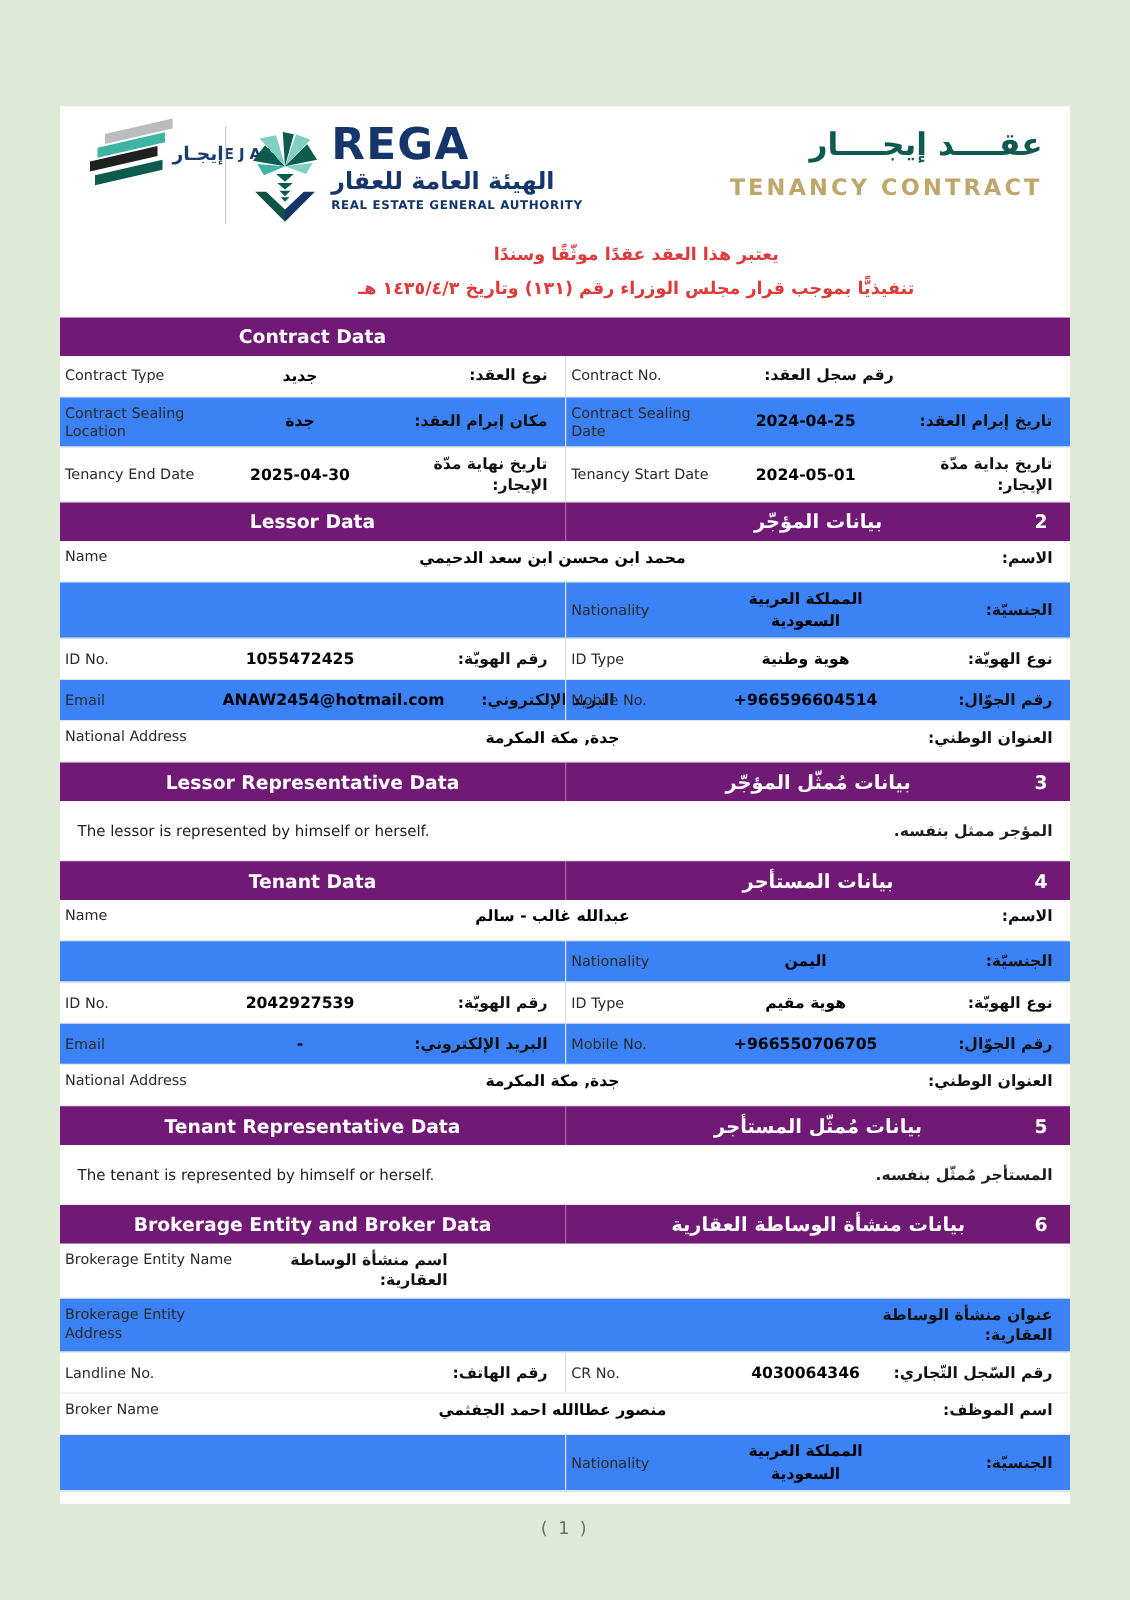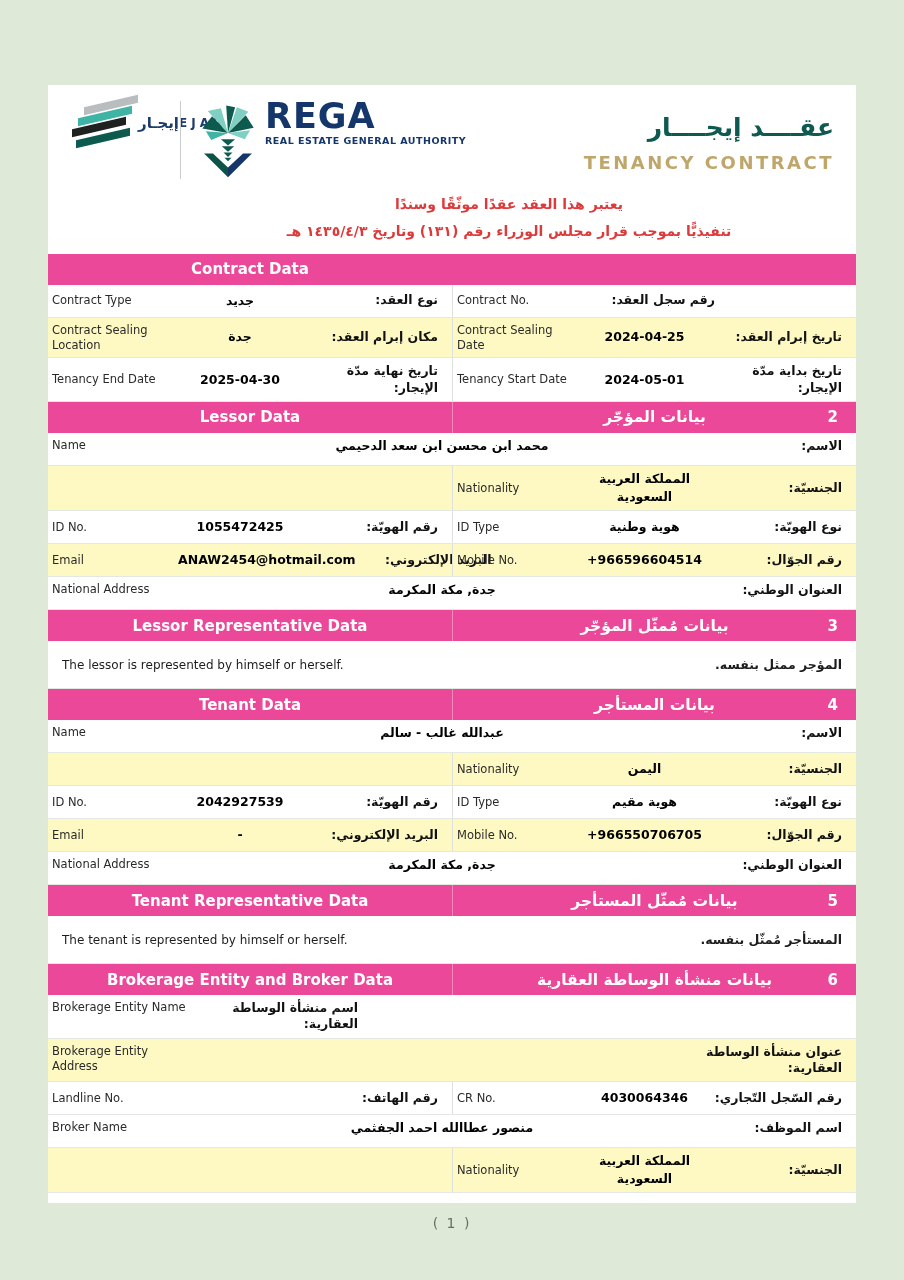--- a/index.html
+++ b/index.html
@@ -19,38 +19,38 @@
   .stripe.s4 { background:#0d5a4e; margin-left:4px; }
   .ejar-ar { font-size:15px; font-weight:bold; color:#1c3c6e; direction:rtl; line-height:1.1; }
   .ejar-en { font-size:12px; font-weight:bold; color:#1c3c6e; letter-spacing:4px; line-height:1.2; }
   .hdr-divider { width:1px; background:#c9cdce; height:78px; margin:2px 16px 0 16px; }
   .rega { display:flex; align-items:flex-start; }
   .rega svg { width:62px; height:84px; margin-right:6px; }
   .rega-text { display:flex; flex-direction:column; }
   .rega-name { font-size:35px; font-weight:800; color:#15366b; line-height:1; letter-spacing:1px; }
   .rega-ar { font-size:19px; font-weight:bold; color:#15366b; direction:rtl; text-align:left; line-height:1.25; }
   .rega-en { font-size:9.5px; font-weight:bold; color:#15366b; letter-spacing:0.5px; margin-top:1px; }
-  .doc-title { position:absolute; right:22px; top:28px; text-align:right; }
+  .doc-title { position:absolute; right:22px; top:16px; text-align:right; }
   .doc-title-ar { font-size:25px; font-weight:bold; color:#0e5a50; direction:rtl; line-height:1.2; }
   .doc-title-en { font-size:18px; font-weight:600; color:#bfa66a; letter-spacing:2.5px; margin-top:9px; }
 
   .notice { text-align:center; direction:rtl; padding-right:0; padding-left:114px;
             color:#dd3b3b; font-weight:bold; font-size:14px; line-height:1.95; margin-top:4px; }
 
   
   .sections { margin-top:8px; }
-  .sec-bar { display:flex; background:#ec4899; color:#fff; min-height:31px; align-items:stretch; }
+  .sec-bar { display:flex; background:#701a75; color:#fff; min-height:31px; align-items:stretch; }
   .sec-half { width:50%; display:flex; align-items:center; justify-content:center; position:relative; }
   .sec-half.ar { border-left:1px solid rgba(255,255,255,0.35); }
   .sec-title-en { font-size:15px; font-weight:bold; }
   .sec-title-ar { font-size:15.5px; font-weight:bold; direction:rtl; }
   .sec-num { position:absolute; right:18px; top:50%; transform:translateY(-50%); font-size:15px; font-weight:bold; }
 
   .row { display:flex; min-height:33px; align-items:stretch; border-bottom:1px solid #e4e8e2; background:#fff; }
-  .row.shaded { background:#fef9c3; }
+  .row.shaded { background:#3b82f6; }
   .half { width:50%; display:flex; align-items:center; }
   .half.divided { border-left:1px solid #dde2dc; }
   .en-label { flex:0 0 128px; padding:5px 4px 5px 4px; font-size:11.5px; color:#2a2a2a; line-height:1.3; }
   .value { flex:1; text-align:center; font-weight:bold; font-size:12.5px; color:#000; padding:4px 2px; line-height:1.45; }
   .value .narrow { display:inline-block; max-width:118px; }
   .ar-label { flex:0 0 148px; padding:5px 14px 5px 4px; font-size:12.5px; font-weight:bold; color:#111;
               text-align:right; direction:rtl; line-height:1.3; }
   .row.full .en-label { flex:0 0 152px; }
   .row.full .ar-label { flex:0 0 172px; }
   .row.note { justify-content:space-between; min-height:34px; align-items:center; padding:16px 14px; }
@@ -89,20 +89,21 @@
           <polygon points="35,33 10,31 16,41" fill="#3fb3a4"></polygon>
           <polygon points="27,40 43,40 35,47" fill="#0d5a4e"></polygon>
           <polygon points="28,48 42,48 35,54" fill="#0d5a4e"></polygon>
           <polygon points="30,55 40,55 35,60" fill="#0d5a4e"></polygon>
           <polygon points="31,61 39,61 35,65" fill="#0d5a4e"></polygon>
           <polygon points="8,56 18,56 35,72 35,83" fill="#0d5347"></polygon>
           <polygon points="62,56 52,56 35,72 35,83" fill="#15366b"></polygon>
         </svg>
         <div class="rega-text">
           <div class="rega-name">REGA</div>
+          <div class="rega-ar">الهيئة العامة للعقار</div>
           <div class="rega-en">REAL ESTATE GENERAL AUTHORITY</div>
         </div>
       </div>
       <div class="doc-title">
         <div class="doc-title-ar">عقــــد إيجــــار</div>
         <div class="doc-title-en">TENANCY CONTRACT</div>
       </div>
     </div>
 
     <div class="notice">

